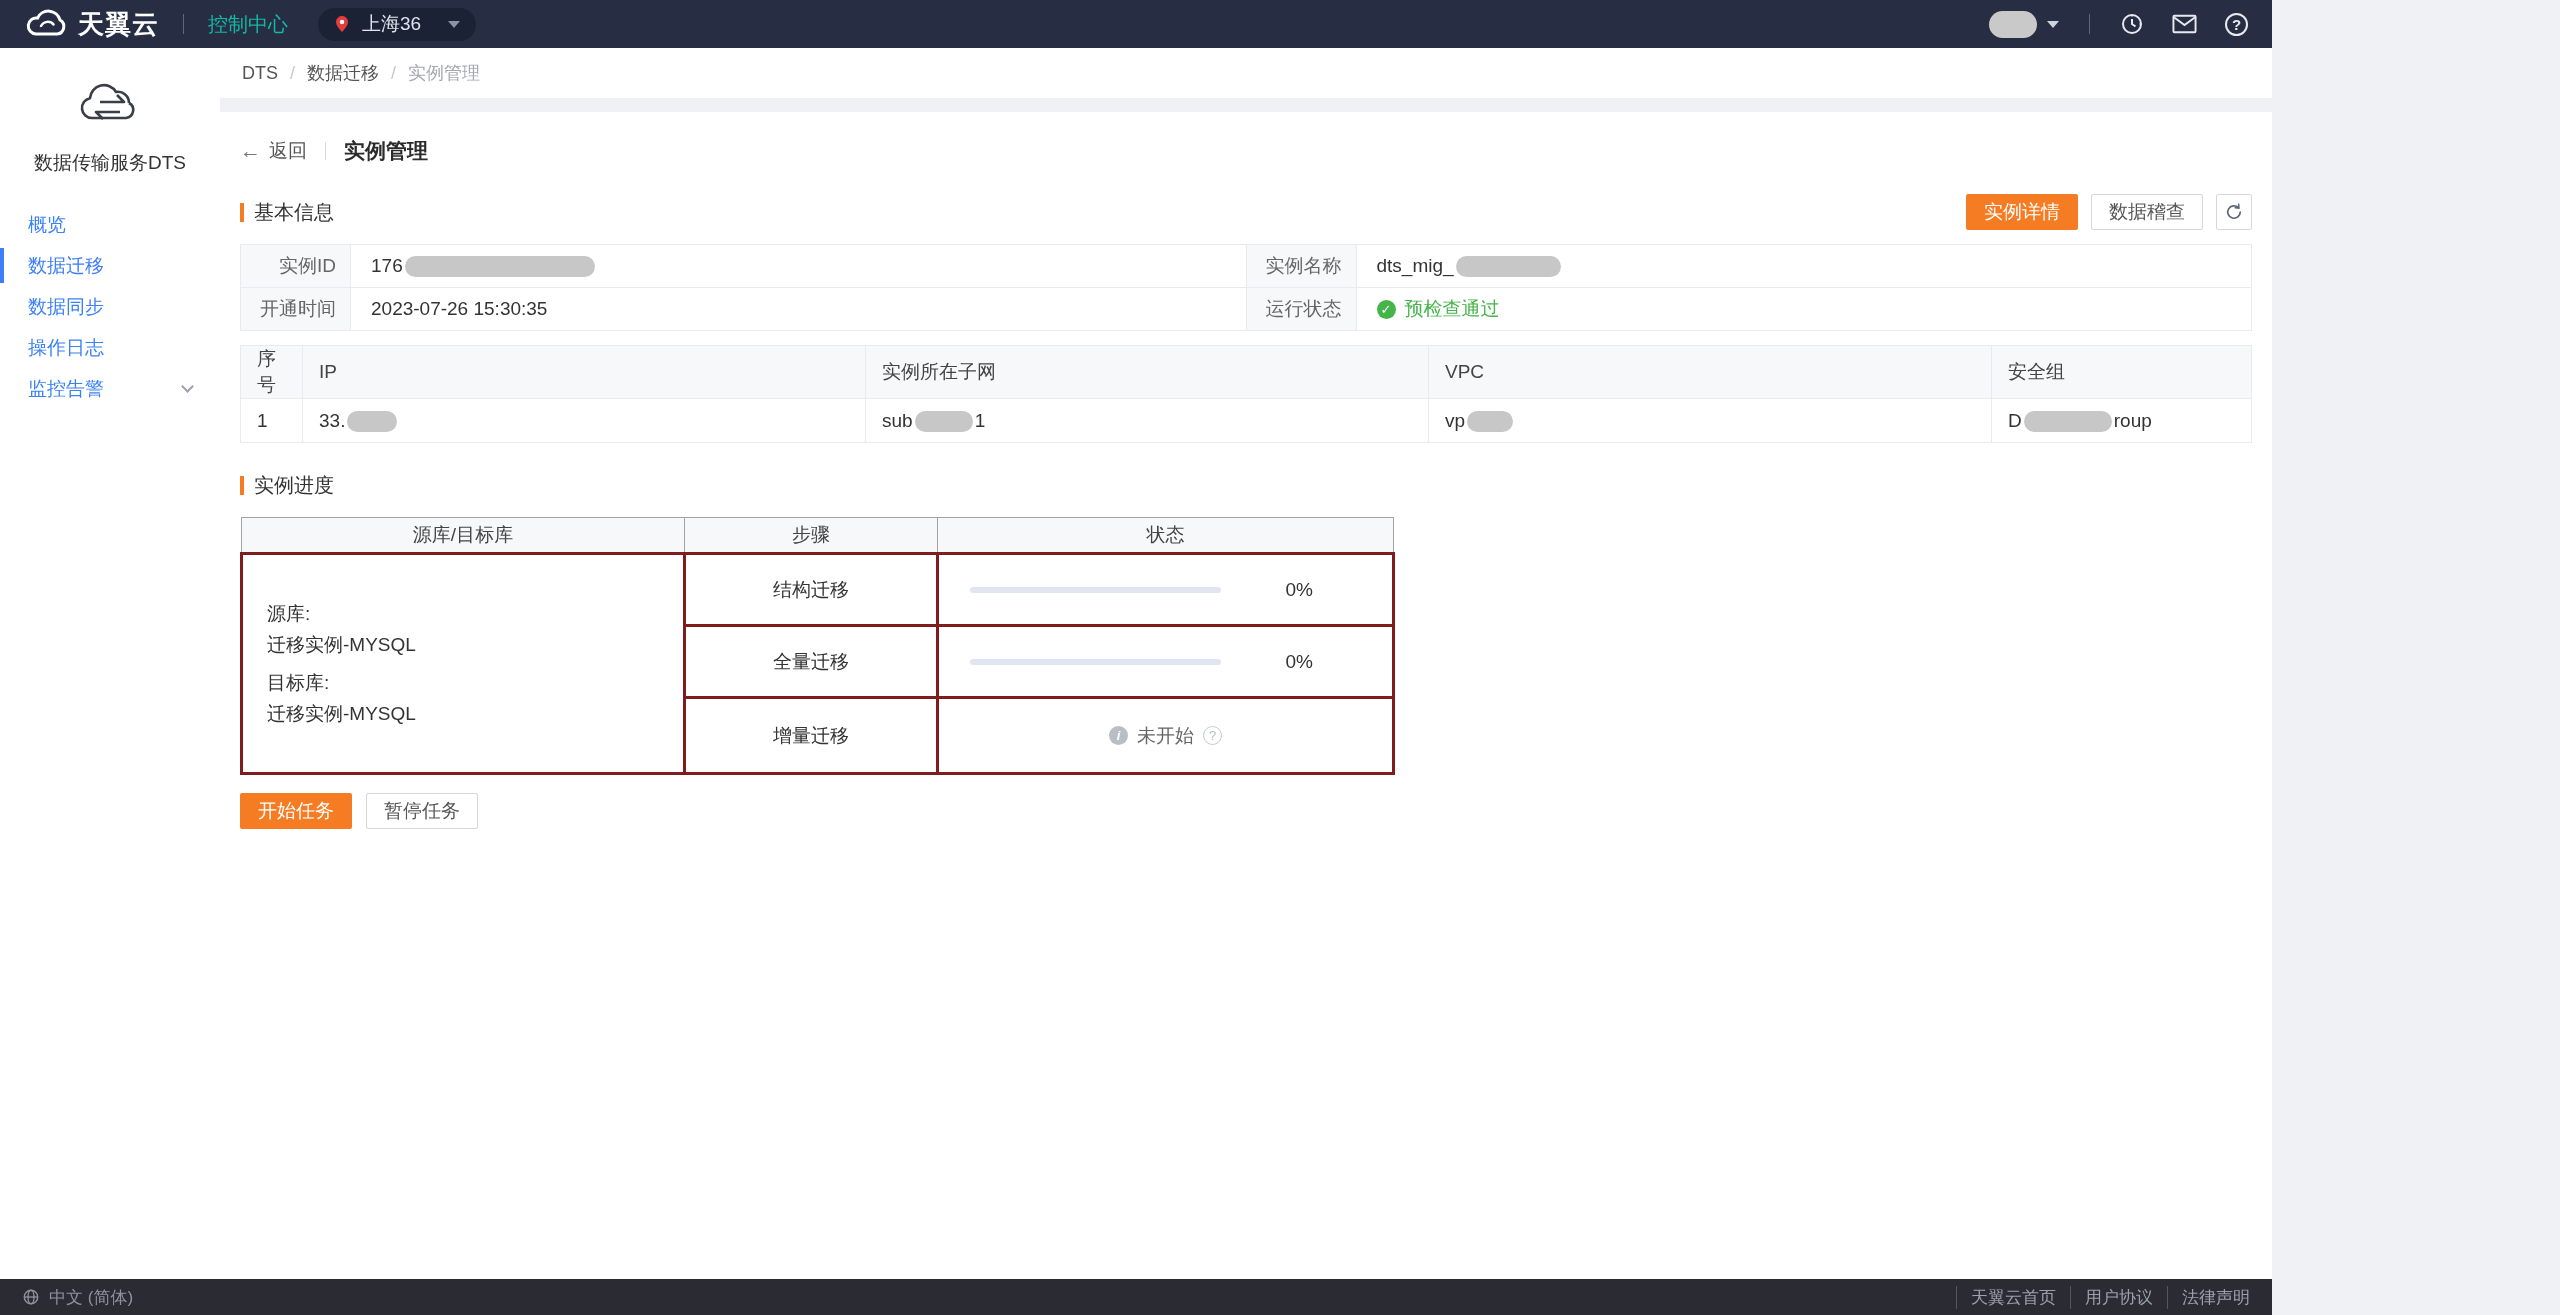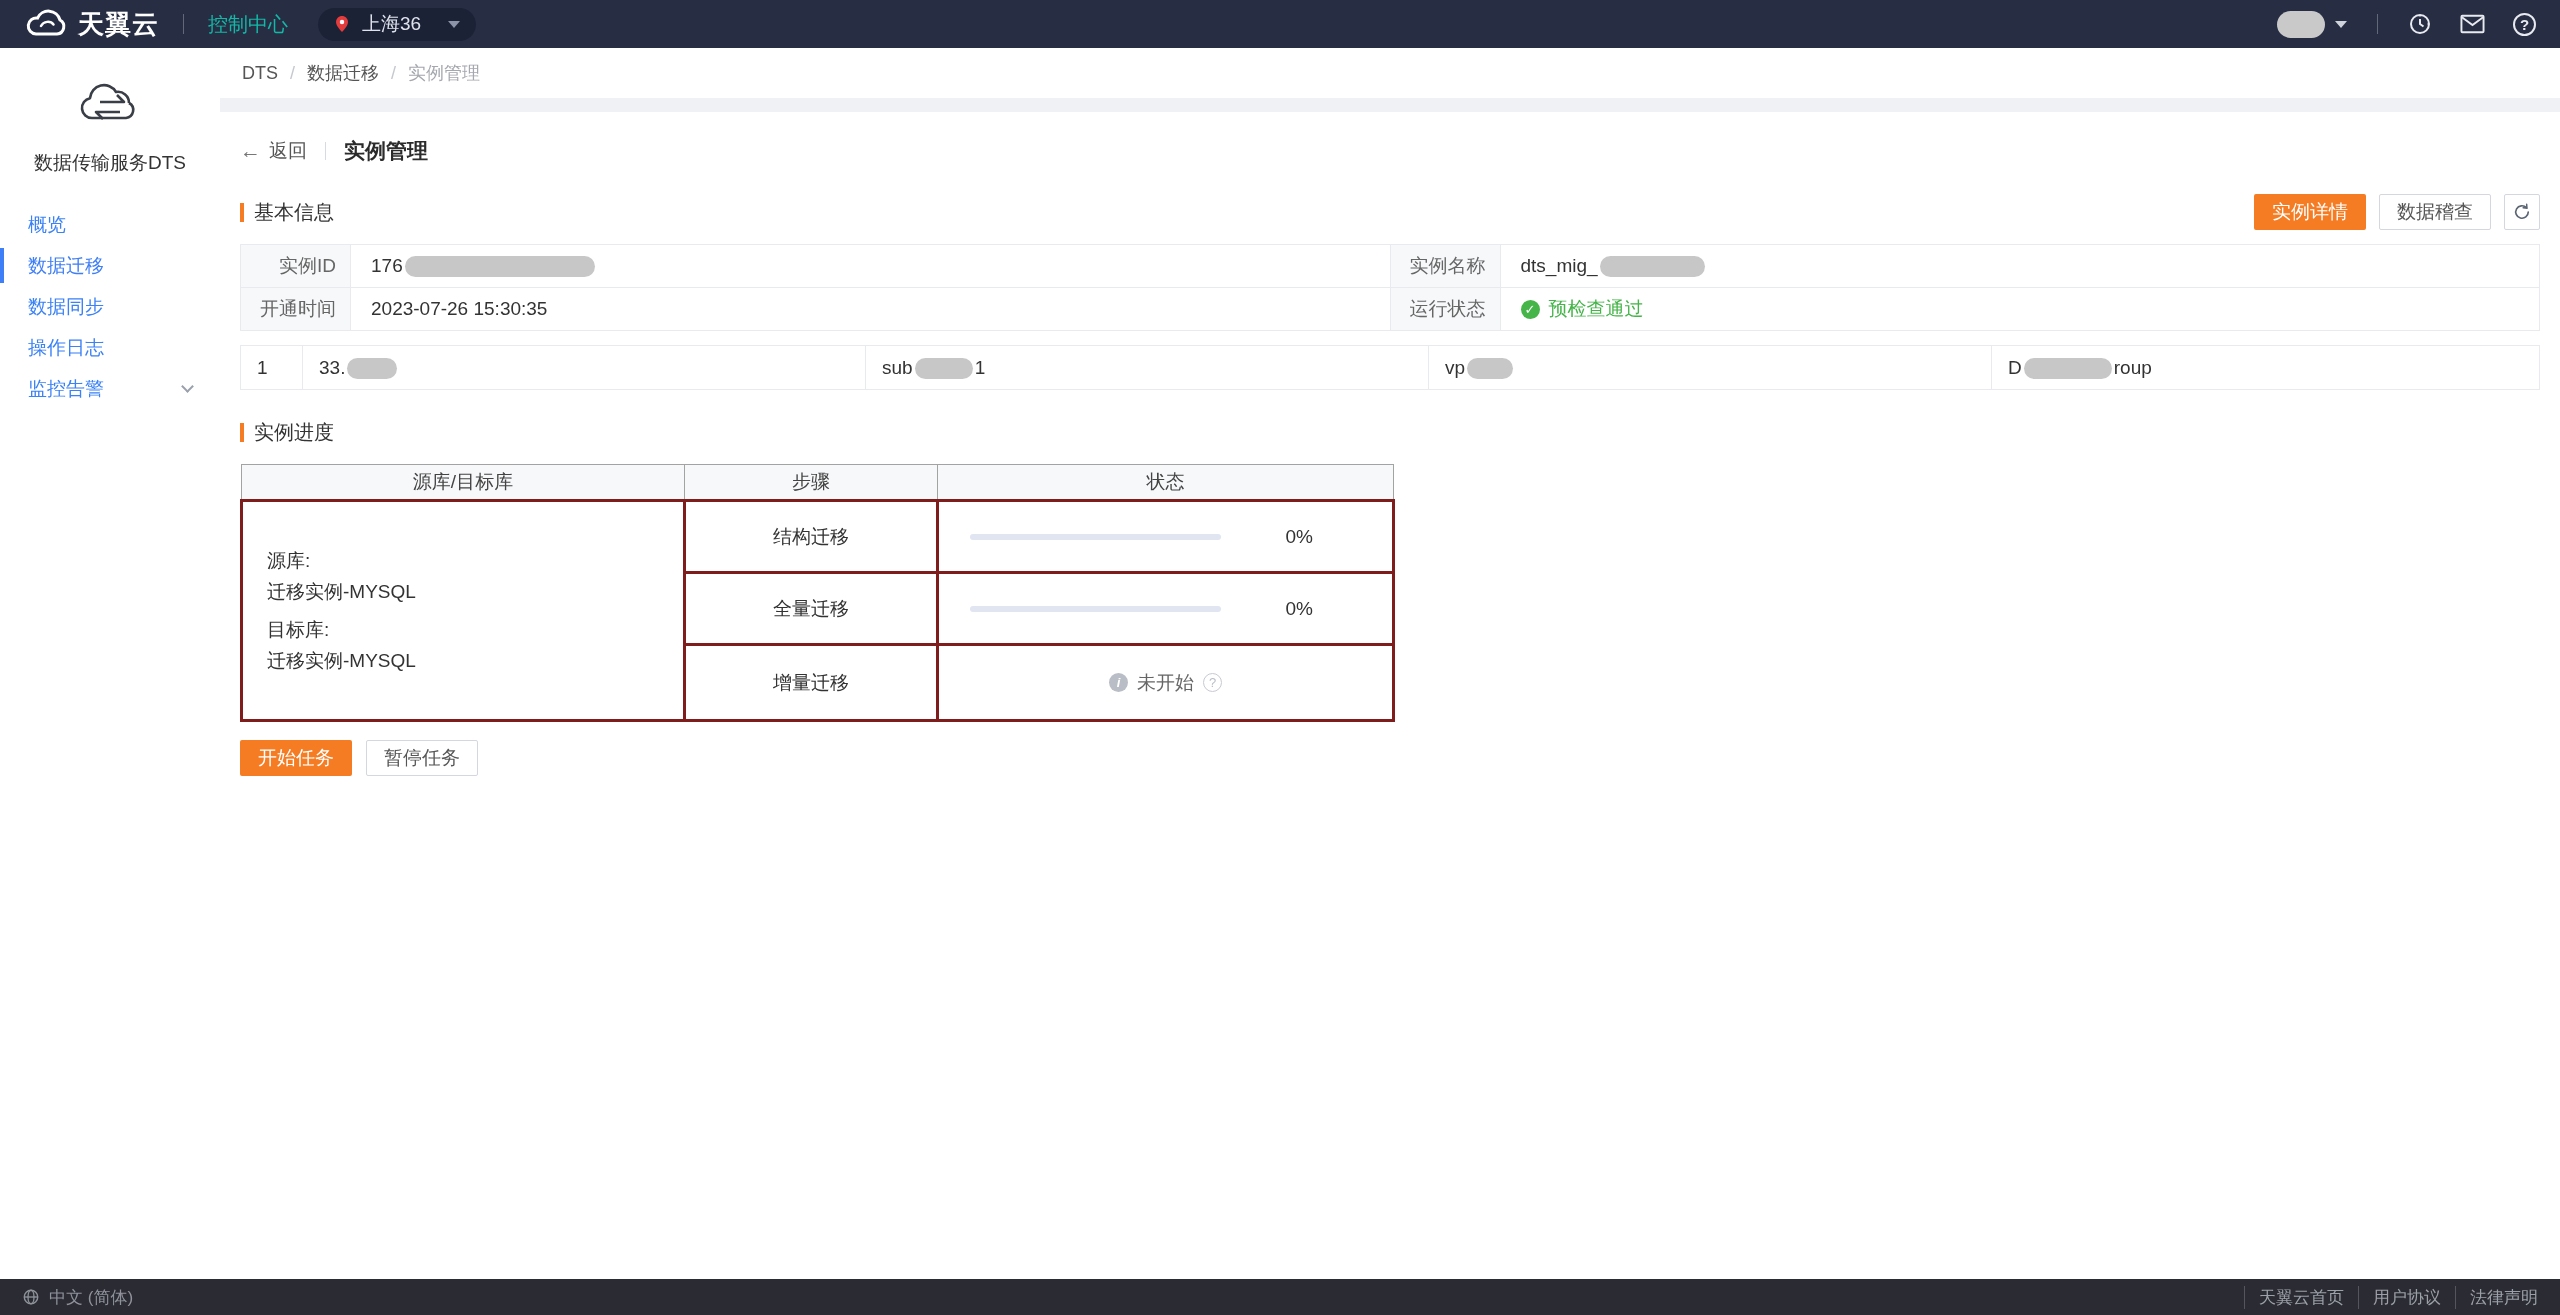--- a/index.html
+++ b/index.html
@@ -2,21 +2,21 @@
 <html><head>
 <meta charset="utf-8">
 <style>
   * { box-sizing: border-box; }
   html,body { margin:0; padding:0; }
   body {
     width:2560px; height:1315px; overflow:hidden;
     font-family:"Liberation Sans","DejaVu Sans",sans-serif;
     background:#f0f1f4; color:#333;
   }
-  .page { width:2560px; height:1315px; display:flex; flex-direction:column; }
+  .page { width:2272px; height:1315px; display:flex; flex-direction:column; }
 
   
   .topbar { height:48px; background:#272e44; display:flex; align-items:center; padding:0 24px; flex:0 0 auto; }
   .logo-group { display:flex; align-items:center; gap:10px; }
   .brand-text { color:#fff; font-size:26px; font-weight:bold; letter-spacing:1px; }
   .tb-divider { width:1px; height:20px; background:rgba(255,255,255,.28); margin:0 24px; }
   .console-label { color:#14b8a6; font-size:20px; }
   .region-pill { margin-left:30px; background:#1c2236; border-radius:17px; height:33px; min-width:158px;
     display:flex; align-items:center; padding:0 16px; gap:12px; cursor:pointer; }
   .region-text { color:#dfe3ec; font-size:19px; flex:1; }
@@ -265,20 +265,27 @@
 
         <table class="grid-table">
           <colgroup>
               <col style="width:62px">
               <col style="width:563px">
               <col style="width:563px">
               <col style="width:563px">
               <col>
             </colgroup>
           <tbody>
+              <tr>
+            <th>序号</th>
+            <th>IP</th>
+            <th>实例所在子网</th>
+            <th>VPC</th>
+            <th>安全组</th>
+          </tr>
           <tr>
             <td>1</td>
             <td>
               <span>33.</span><span class="redact rw-50"></span>
             </td>
             <td>
               <span>sub</span><span class="redact rw-58"></span><span>1</span>
             </td>
             <td>
               <span>vp</span><span class="redact rw-46"></span>

